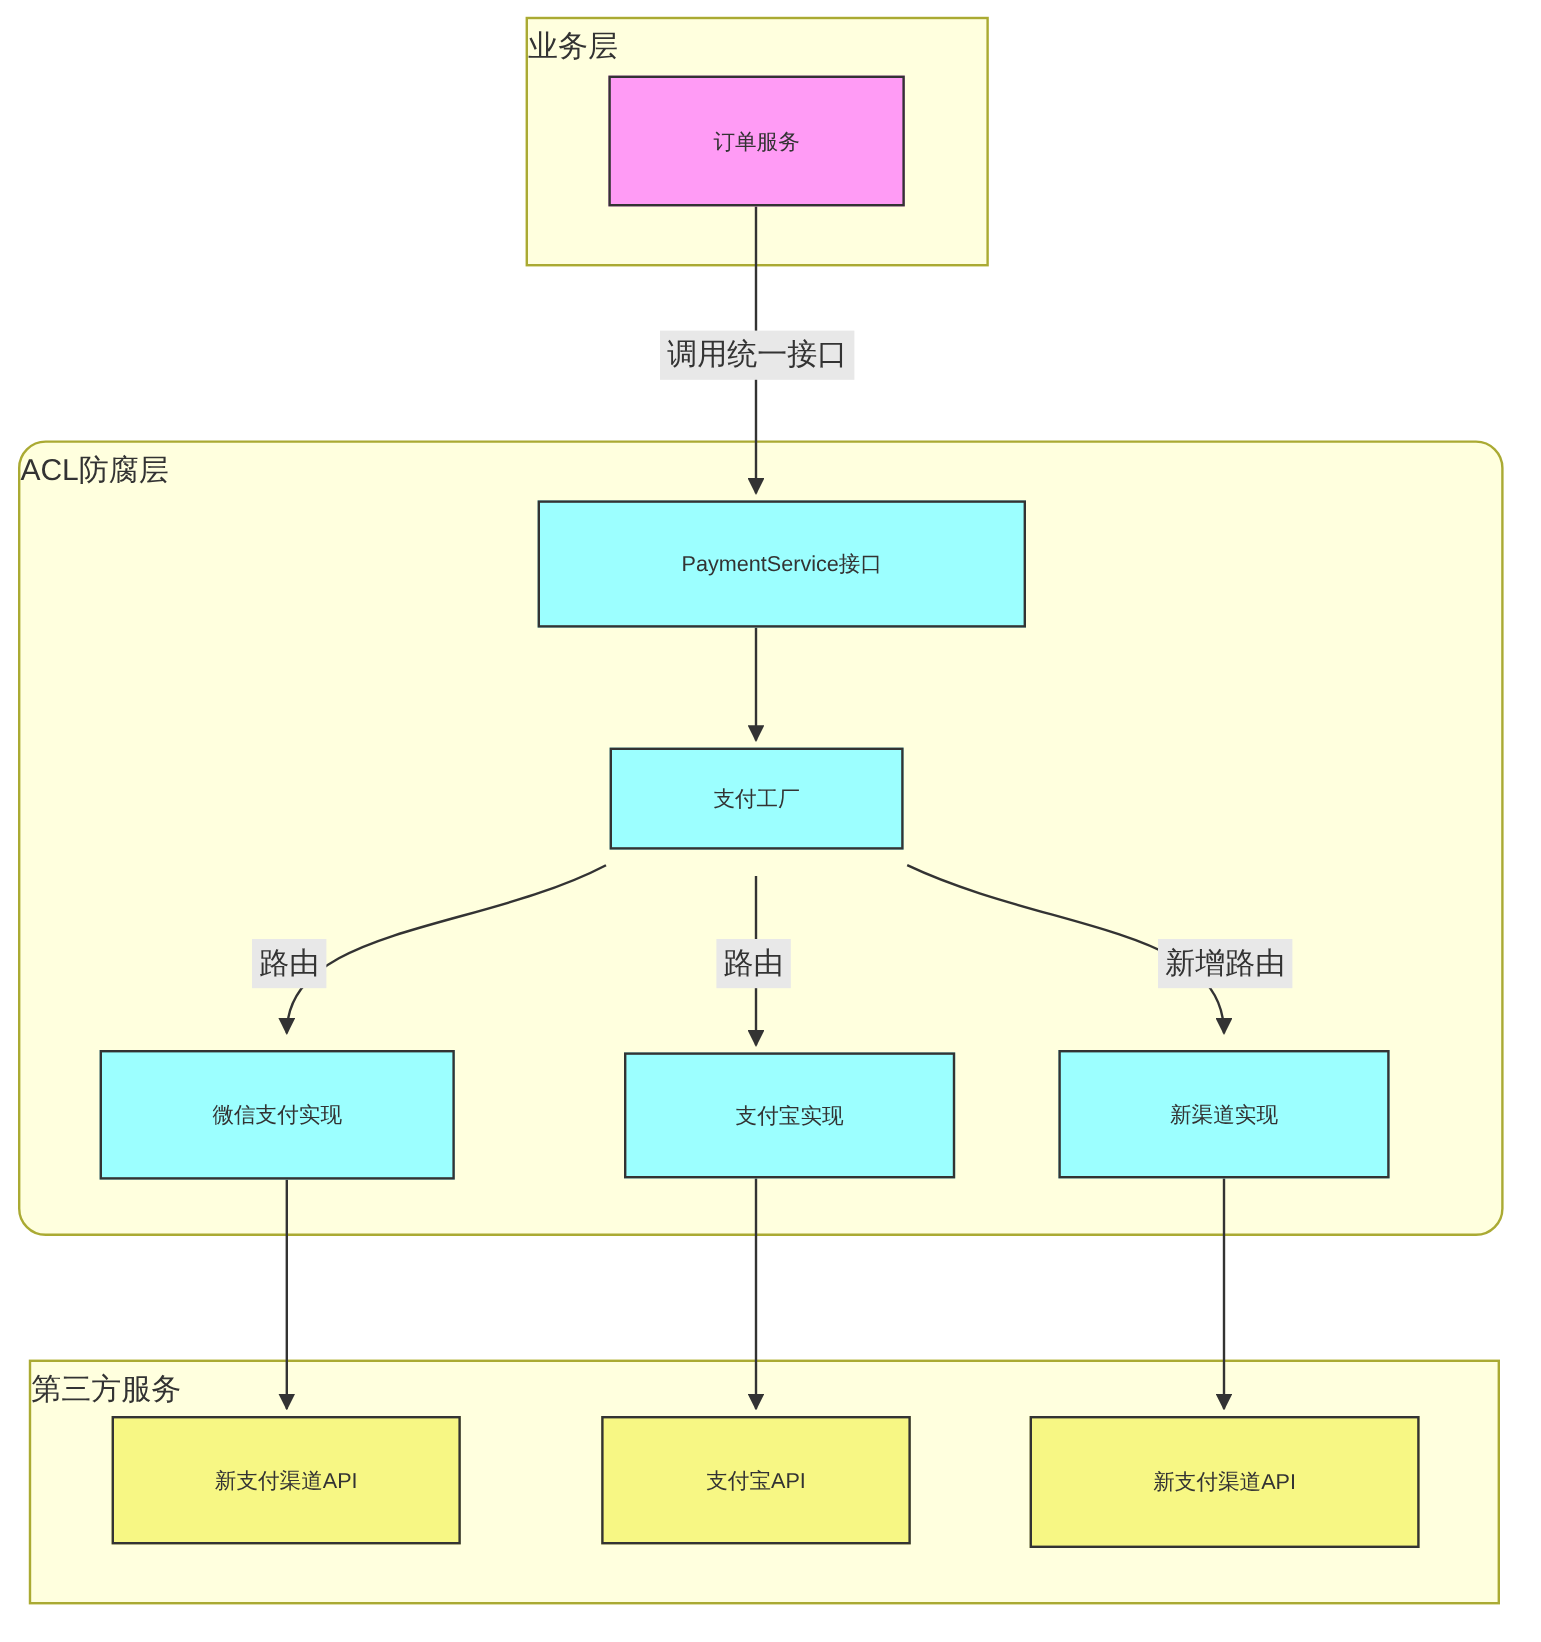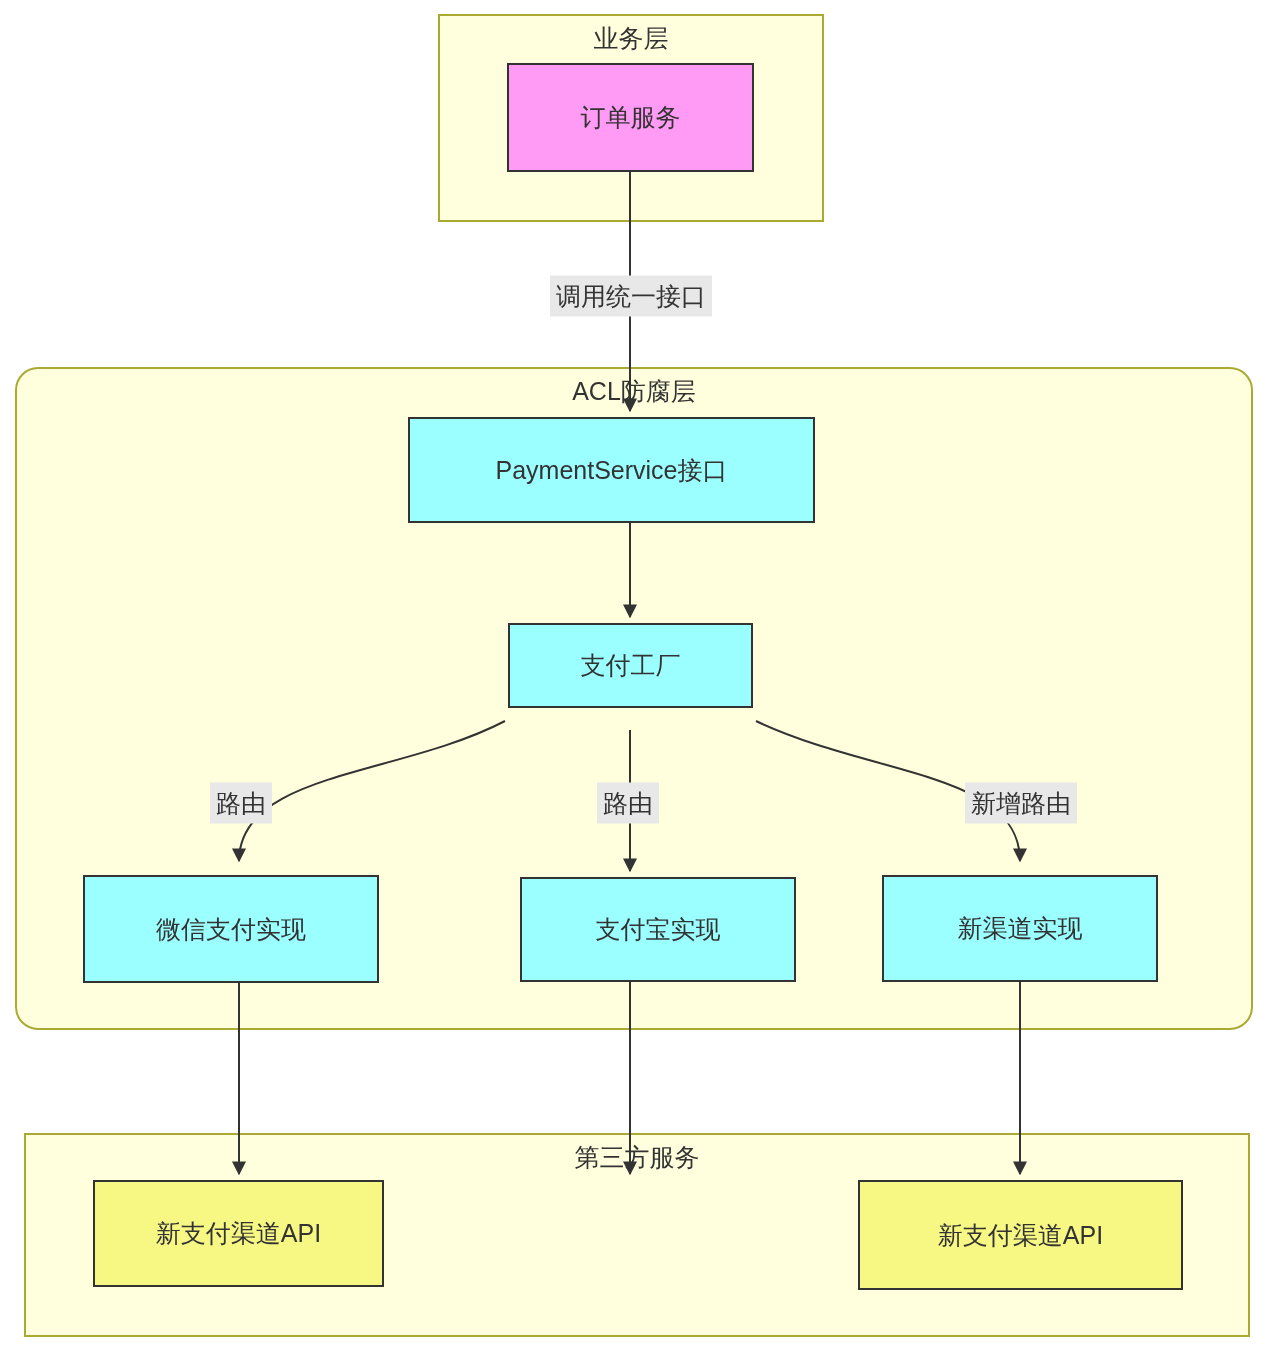--- a/index.html
+++ b/index.html
@@ -30,21 +30,20 @@
     position: absolute;
     background: var(--cluster-bg);
     border: 2px solid var(--cluster-border);
     z-index: 1;
   }
   .cluster-title {
     position: absolute;
     top: 6px;
     left: 0;
     width: 100%;
-    text-align: center;
     font-size: 25px;
     color: var(--text);
   }
   .edges-layer {
     position: absolute;
     top: 0; left: 0;
     z-index: 2;
   }
   .edge-path {
     fill: none;
@@ -63,37 +62,37 @@
     white-space: nowrap;
     z-index: 3;
     text-align: right;
   }
   .node {
     position: absolute;
     display: flex;
     align-items: center;
     justify-content: center;
     border: 2px solid var(--node-border);
-    font-size: 25px;
+    font-size: 18px;
     color: var(--text);
     text-align: left;
     white-space: nowrap;
     z-index: 4;
   }
   .node-business { background: var(--business-node-fill); }
   .node-acl      { background: var(--acl-node-fill); }
   .node-api      { background: var(--api-node-fill); }
 
   
   #cluster-business    { left: 438px; top: 14px;   width: 386px;  height: 208px; }
   #cluster-acl         { left: 15px;  top: 367px;  width: 1238px; height: 663px; border-radius: 23px; }
   #cluster-third-party { left: 24px;  top: 1133px; width: 1226px; height: 204px; }
 
   #node-order-service    { left: 507px; top: 63px;   width: 247px; height: 109px; }
-  #node-payment-service  { left: 408px; top: 417px;  width: 407px; height: 106px; }
+  #node-payment-service  { left: 448px; top: 417px;  width: 407px; height: 106px; }
   #node-payment-factory  { left: 508px; top: 623px;  width: 245px; height: 85px; }
   #node-wechat-impl      { left: 83px;  top: 875px;  width: 296px; height: 108px; }
   #node-alipay-impl      { left: 492px; top: 877px;  width: 276px; height: 105px; margin-left: 28px; }
   #node-new-channel-impl { left: 882px; top: 875px;  width: 276px; height: 107px; }
   #node-wechat-api       { left: 93px;  top: 1180px; width: 291px; height: 107px; }
   #node-alipay-api       { left: 501px; top: 1180px; width: 258px; height: 107px; }
   #node-new-channel-api  { left: 858px; top: 1180px; width: 325px; height: 110px; }
 
   #label-unified-call { left: 631px;  top: 296px; }
   #label-route-wechat { left: 241px;  top: 803px; }
@@ -136,15 +135,16 @@
   <div class="edge-label" id="label-route-alipay">路由</div>
   <div class="edge-label" id="label-route-new">新增路由</div>
 
   <div class="node node-business" id="node-order-service">订单服务</div>
   <div class="node node-acl" id="node-payment-service">PaymentService接口</div>
   <div class="node node-acl" id="node-payment-factory">支付工厂</div>
   <div class="node node-acl" id="node-wechat-impl">微信支付实现</div>
   <div class="node node-acl" id="node-alipay-impl">支付宝实现</div>
   <div class="node node-acl" id="node-new-channel-impl">新渠道实现</div>
   <div class="node node-api" id="node-wechat-api">新支付渠道API</div>
+  <div class="node node-api" id="node-alipay-api">支付宝API</div>
   <div class="node node-api" id="node-new-channel-api">新支付渠道API</div>
 
 </div>
 
 </body></html>

